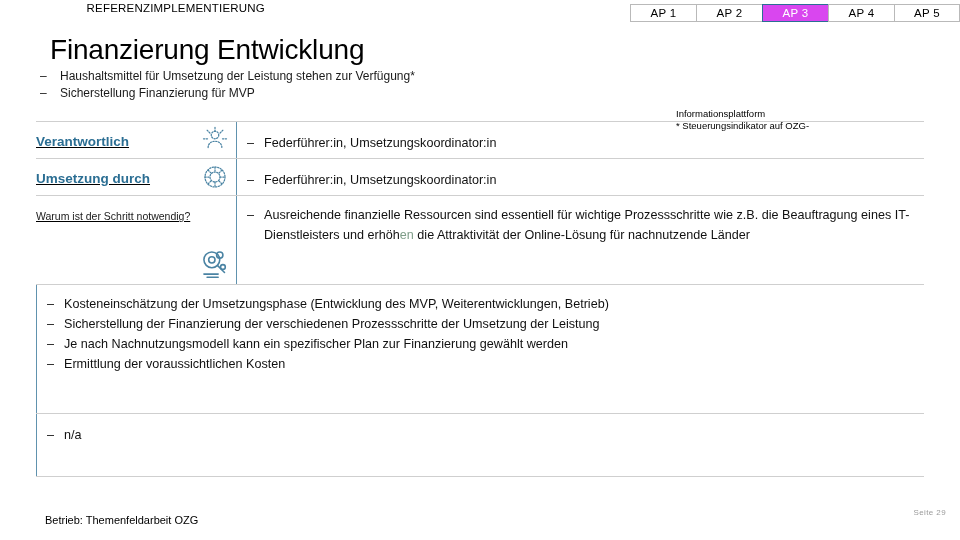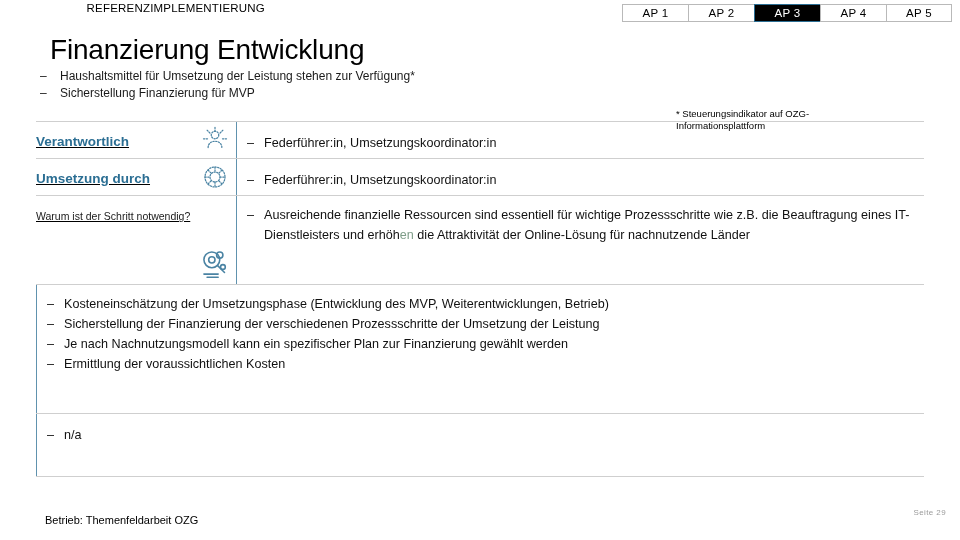--- a/index.html
+++ b/index.html
@@ -36,42 +36,42 @@
     font-size: 28px;
     line-height: 34px;
     font-weight: 400;
     color: #000;
     letter-spacing: -0.2px;
   }
 
   
   #ap-tabs {
     position: absolute;
-    right: 8px;
+    right: 0;
     top: 4px;
     display: flex;
     gap: 0;
   }
   .ap-tab {
     width: 66px;
     height: 18px;
     box-sizing: border-box;
     border: 1px solid #b9b9b9;
     border-right: none;
     background: #ffffff;
     color: #000000;
     font-size: 11.5px;
     line-height: 16px;
     text-align: center;
     letter-spacing: 0.3px;
     position: relative;
   }
   .ap-tab:last-child { border-right: 1px solid #b9b9b9; }
   .ap-tab.active {
-    background: #000000;
+    background: #d946ef;
     color: #ffffff;
     border-color: #2b6e93;
   }
 
   
   #subtitle-list {
     position: absolute;
     left: 36px;
     top: 68px;
     width: 560px;
@@ -235,22 +235,22 @@
     <span class="dash">–</span>
     <span>Haushaltsmittel für Umsetzung der Leistung stehen zur Verfügung*</span>
   </div>
   <div class="sb">
     <span class="dash">–</span>
     <span>Sicherstellung Finanzierung für MVP</span>
   </div>
 </div>
 
 <div id="footnote">
+  <div>Informationsplattform</div>
   <div>* Steuerungsindikator auf OZG-</div>
-  <div>Informationsplattform</div>
 </div>
 
 <div id="table">
 
   <div class="row" id="row-verantwortlich">
     <div class="rowleft">
       <div class="rowlabel">Verantwortlich</div>
       <div class="rowicon">
         <svg viewBox="0 0 48 48" fill="none" stroke="#2b6e93" stroke-width="2" stroke-linecap="round" stroke-dasharray="2 2.4">
           <circle cx="24" cy="16" r="6"></circle>

